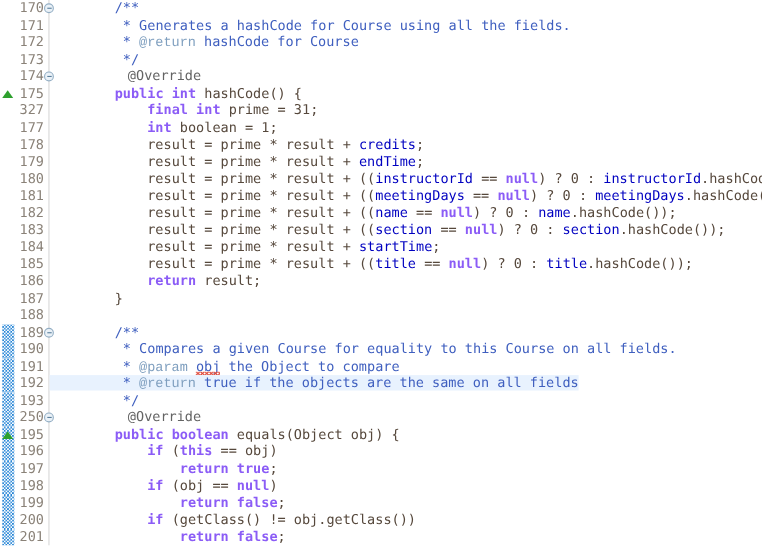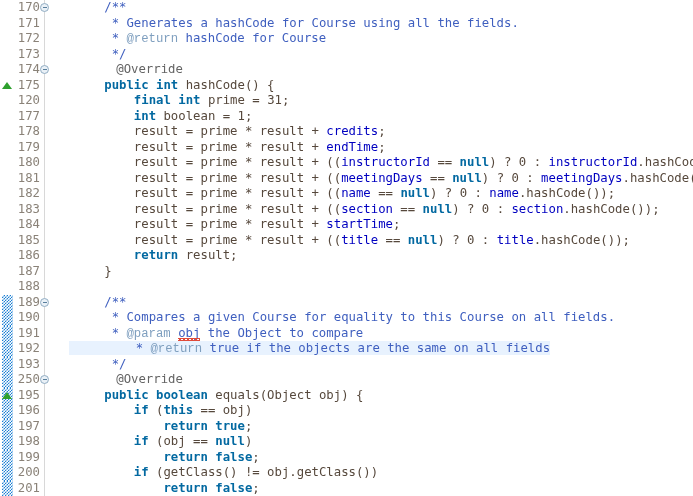--- a/index.html
+++ b/index.html
@@ -35,21 +35,20 @@
   
   .row {
     position: relative;
     height: 15.5px;
     line-height: 15.5px;
     white-space: pre;
     font-size: 12.3px;
   }
   .row.current .code-text {
     background: #e8f2fe;
-    margin-left: 24px;
   }
 
   .lineno {
     position: absolute;
     left: 0; top: 0;
     width: 40px;
     text-align: right;
     color: #8a8278;
     font-size: 12.3px;
     font-family: "DejaVu Sans Mono", monospace;
@@ -99,21 +98,21 @@
     width: 11px; height: 15.5px;
     background-image:
       linear-gradient(45deg, #1b7fd4 25%, transparent 25%, transparent 75%, #1b7fd4 75%),
       linear-gradient(45deg, #1b7fd4 25%, transparent 25%, transparent 75%, #1b7fd4 75%);
     background-size: 3px 3px;
     background-position: 0 0, 1.5px 1.5px;
     background-color: #ffffff;
   }
 
   
-  .kw   { color: #0369a1; font-weight: bold; }   
+  .kw   { color: #8b5cf6; font-weight: bold; }   
   .cmt  { color: #3f5fbf; }                      
   .tag  { color: #7f9fbf; font-family: Liberation Mono, monospace; }                      
   .fld  { color: #0000c0; }                      
   .plain{ color: #56483c; }                      
   .ann  { color: #646464; margin-left: 12px; }
   .num  { color: #56483c; }
 
   
   .squiggle {
     position: relative;
@@ -137,21 +136,21 @@
 <div id="editor">
   <div class="gutter"></div>
   <div class="gutter-sep"></div>
   <div id="lines">
       <div class="row"><span class="lineno">170</span><div class="fold"></div><span class="code"><span class="code-text"><span>        </span><span class="cmt">/**</span></span></span></div>
       <div class="row"><span class="lineno">171</span><span class="code"><span class="code-text"><span>         </span><span class="cmt">* Generates a hashCode for Course using all the fields.</span></span></span></div>
       <div class="row"><span class="lineno">172</span><span class="code"><span class="code-text"><span>         </span><span class="cmt">* </span><span class="tag">@return</span><span class="cmt"> hashCode for Course</span></span></span></div>
       <div class="row"><span class="lineno">173</span><span class="code"><span class="code-text"><span>         </span><span class="cmt">*/</span></span></span></div>
       <div class="row"><span class="lineno">174</span><div class="fold"></div><span class="code"><span class="code-text"><span>        </span><span class="ann">@Override</span></span></span></div>
       <div class="row"><div class="override-marker"></div><span class="lineno">175</span><span class="code"><span class="code-text"><span>        </span><span class="kw">public</span><span class="plain"> </span><span class="kw">int</span><span class="plain"> hashCode() {</span></span></span></div>
-      <div class="row"><span class="lineno">120</span><span class="code"><span class="code-text"><span>            </span><span class="kw">final</span><span class="plain"> </span><span class="kw">int</span><span class="plain"> prime = </span><span class="num">31</span><span class="plain">;</span></span></span></div>
+      <div class="row"><span class="lineno">327</span><span class="code"><span class="code-text"><span>            </span><span class="kw">final</span><span class="plain"> </span><span class="kw">int</span><span class="plain"> prime = </span><span class="num">31</span><span class="plain">;</span></span></span></div>
       <div class="row"><span class="lineno">177</span><span class="code"><span class="code-text"><span>            </span><span class="kw">int</span><span class="plain"> boolean = </span><span class="num">1</span><span class="plain">;</span></span></span></div>
       <div class="row"><span class="lineno">178</span><span class="code"><span class="code-text"><span>            </span><span class="plain">result = prime * result + </span><span class="fld">credits</span><span class="plain">;</span></span></span></div>
       <div class="row"><span class="lineno">179</span><span class="code"><span class="code-text"><span>            </span><span class="plain">result = prime * result + </span><span class="fld">endTime</span><span class="plain">;</span></span></span></div>
       <div class="row"><span class="lineno">180</span><span class="code"><span class="code-text"><span>            </span><span class="plain">result = prime * result + ((</span><span class="fld">instructorId</span><span class="plain"> == </span><span class="kw">null</span><span class="plain">) ? </span><span class="num">0</span><span class="plain"> : </span><span class="fld">instructorId</span><span class="plain">.hashCode());</span></span></span></div>
       <div class="row"><span class="lineno">181</span><span class="code"><span class="code-text"><span>            </span><span class="plain">result = prime * result + ((</span><span class="fld">meetingDays</span><span class="plain"> == </span><span class="kw">null</span><span class="plain">) ? </span><span class="num">0</span><span class="plain"> : </span><span class="fld">meetingDays</span><span class="plain">.hashCode());</span></span></span></div>
       <div class="row"><span class="lineno">182</span><span class="code"><span class="code-text"><span>            </span><span class="plain">result = prime * result + ((</span><span class="fld">name</span><span class="plain"> == </span><span class="kw">null</span><span class="plain">) ? </span><span class="num">0</span><span class="plain"> : </span><span class="fld">name</span><span class="plain">.hashCode());</span></span></span></div>
       <div class="row"><span class="lineno">183</span><span class="code"><span class="code-text"><span>            </span><span class="plain">result = prime * result + ((</span><span class="fld">section</span><span class="plain"> == </span><span class="kw">null</span><span class="plain">) ? </span><span class="num">0</span><span class="plain"> : </span><span class="fld">section</span><span class="plain">.hashCode());</span></span></span></div>
       <div class="row"><span class="lineno">184</span><span class="code"><span class="code-text"><span>            </span><span class="plain">result = prime * result + </span><span class="fld">startTime</span><span class="plain">;</span></span></span></div>
       <div class="row"><span class="lineno">185</span><span class="code"><span class="code-text"><span>            </span><span class="plain">result = prime * result + ((</span><span class="fld">title</span><span class="plain"> == </span><span class="kw">null</span><span class="plain">) ? </span><span class="num">0</span><span class="plain"> : </span><span class="fld">title</span><span class="plain">.hashCode());</span></span></span></div>
       <div class="row"><span class="lineno">186</span><span class="code"><span class="code-text"><span>            </span><span class="kw">return</span><span class="plain"> result;</span></span></span></div>

